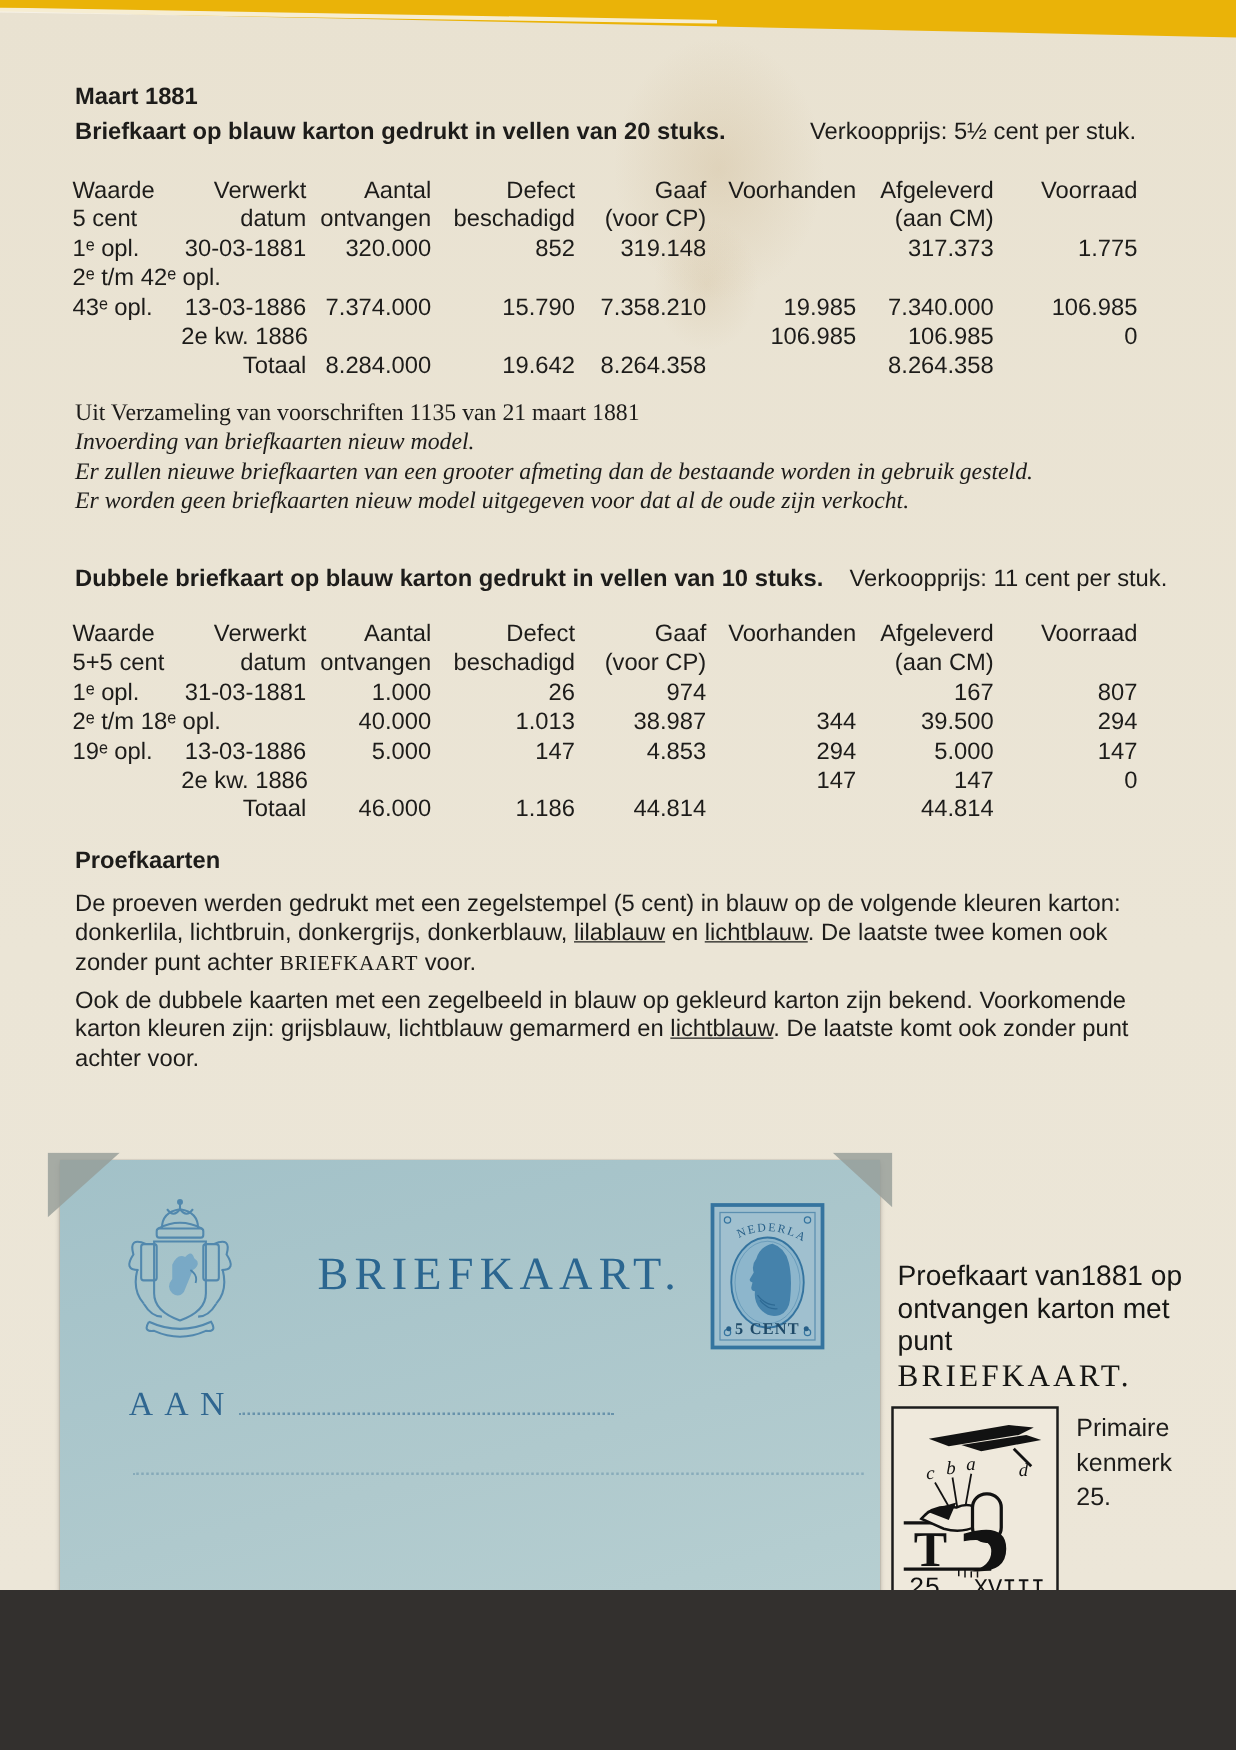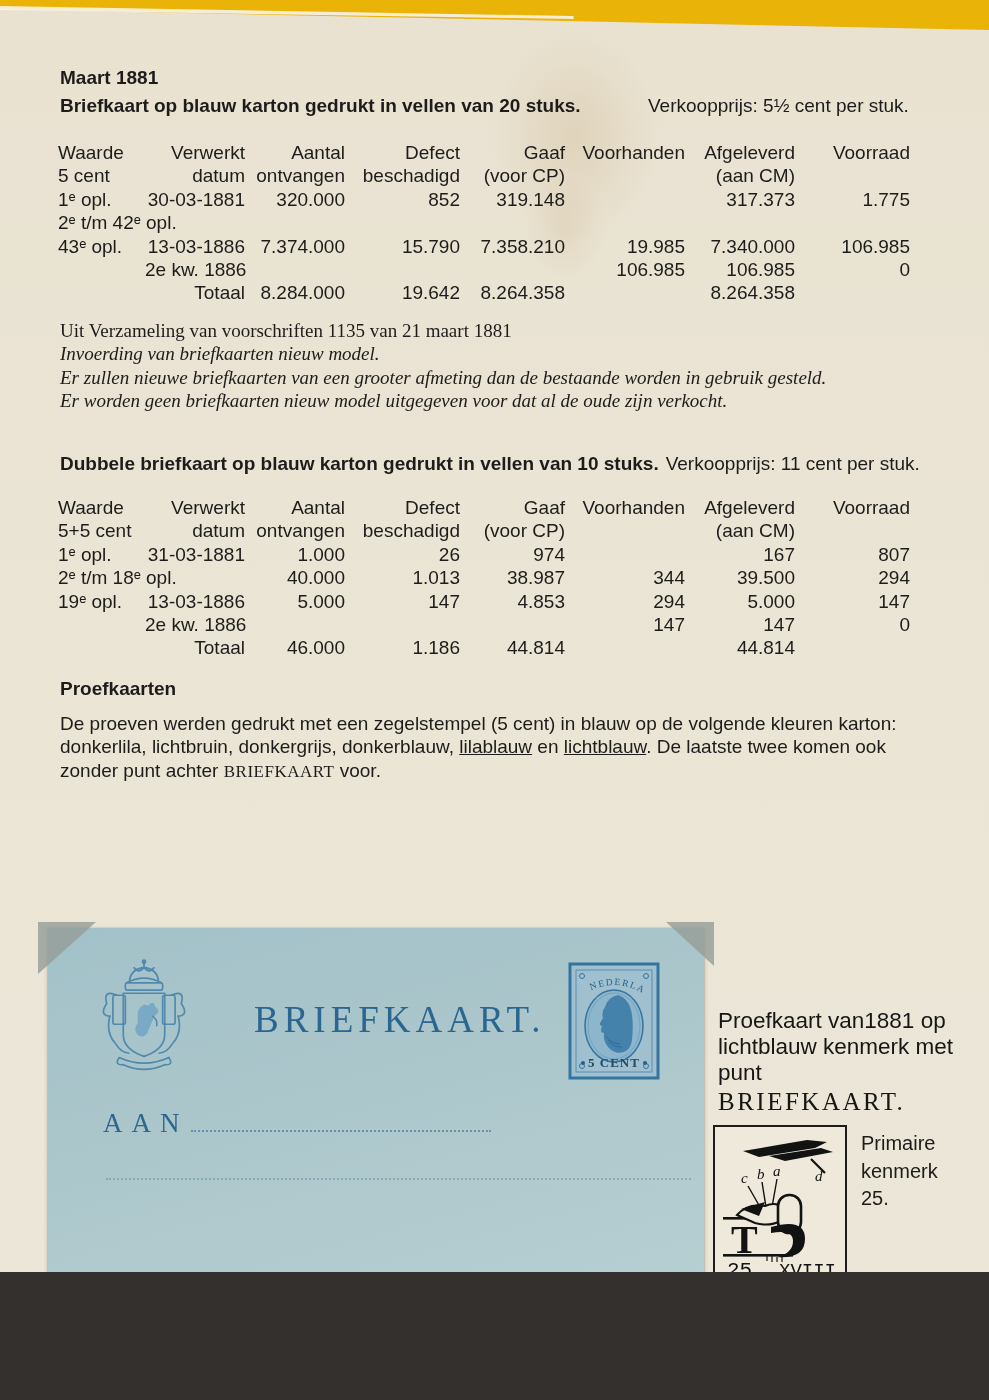--- a/index.html
+++ b/index.html
@@ -19,21 +19,21 @@
   .it{font-style:italic;}
   .us{text-decoration:underline;}
   .serifcaps{font-family:"Liberation Serif","DejaVu Serif",serif;font-size:17px;letter-spacing:.5px;}
   
   table.prod{border-collapse:collapse;table-layout:fixed;width:852px;font-size:19px;}
   table.prod td{padding:0;line-height:23.4px;text-align:right;white-space:nowrap;overflow:visible;}
   table.prod td:first-child{text-align:left;margin-left:43px;}
   
   .hline{width:880px;}
   .price-abs{position:absolute;left:588px;top:0;font-weight:normal;}
-  .price-inline{font-weight:normal;margin-left:7px;}
+  .price-inline{font-weight:normal;margin-left:21px;}
   
   #card{position:absolute;left:48px;top:928px;width:656px;height:429px;
     background:linear-gradient(165deg,#a2c1c8 0%,#afc9cd 55%,#b9d1d3 100%);
     box-shadow:0 2px 4px rgba(40,40,35,.35),0 0 1px rgba(0,0,0,.3);}
   .mount{position:absolute;background:rgba(150,158,152,.82);}
   .mtl{left:-10px;top:-6px;width:58px;height:52px;clip-path:polygon(0 0,100% 0,0 100%);}
   .mtr{right:-10px;top:-6px;width:48px;height:44px;clip-path:polygon(0 0,100% 0,100% 100%);}
   .mbl{left:-10px;bottom:-7px;width:52px;height:46px;clip-path:polygon(0 0,0 100%,100% 100%);}
   .mbr{right:-10px;bottom:-7px;width:52px;height:46px;clip-path:polygon(100% 0,100% 100%,0 100%);}
   #cardtitle{position:absolute;left:206px;top:70px;font-family:"Liberation Serif","DejaVu Serif",serif;
@@ -247,20 +247,23 @@
           </tr>
         </tbody>
     </table>
 
     <div class="abs b1 bold" style="left:60px;top:677px;">Proefkaarten</div>
 
     <div class="abs b1" style="left:60px;top:712px;width:884px;">
       <span>De proeven werden gedrukt met een zegelstempel (5 cent) in blauw op de volgende kleuren karton: donkerlila, lichtbruin, donkergrijs, donkerblauw, </span><span class="us">lilablauw</span><span> en </span><span class="us">lichtblauw</span><span>. De laatste twee komen ook zonder punt achter </span><span class="serifcaps">BRIEFKAART</span><span> voor.</span>
     </div>
 
+    <div class="abs b1" style="left:60px;top:789px;width:884px;">
+      <span>Ook de dubbele kaarten met een zegelbeeld in blauw op gekleurd karton zijn bekend. Voorkomende karton kleuren zijn: grijsblauw, lichtblauw gemarmerd en </span><span class="us">lichtblauw</span><span>. De laatste komt ook zonder punt achter voor.</span>
+    </div>
 
     <div id="card">
 
       <svg class="abs" style="left:44px;top:30px;" width="104" height="116" viewBox="0 0 100 112">
         <g fill="none" stroke="#4d85ac" stroke-width="1.6" opacity="0.95">
           <line x1="50" y1="2" x2="50" y2="9"></line>
           <circle cx="50" cy="3.5" r="1.5" fill="#4d85ac"></circle>
           <path d="M36 24 Q36 11 50 9 Q64 11 64 24"></path>
           <path d="M33 24 Q50 15 67 24"></path>
           <rect x="32" y="24" width="36" height="7" rx="2"></rect>
@@ -307,21 +310,21 @@
       <div id="dotline2"></div>
 
       <div class="mount mtl"></div>
       <div class="mount mtr"></div>
       <div class="mount mbl"></div>
       <div class="mount mbr"></div>
     </div>
 
     <div id="caption">
       <div>Proefkaart van1881 op</div>
-      <div>lichtblauw kenmerk met</div>
+      <div>ontvangen karton met</div>
       <div>punt</div>
       <div class="bk">BRIEFKAART.</div>
     </div>
 
     <div id="kbox">
       <svg width="130" height="154" viewBox="0 0 130 150">
         <path d="M28 22 L92 11 L112 13 L100 19 L44 28 Z" fill="#121212"></path>
         <path d="M54 27 L106 19 L118 23 L70 32 Z" fill="#121212"></path>
         <line x1="96" y1="30" x2="110" y2="44" stroke="#121212" stroke-width="2.2"></line>
         <text x="26" y="54" font-family="Liberation Serif, DejaVu Serif, serif" font-style="italic" font-size="15" fill="#121212">c</text>

